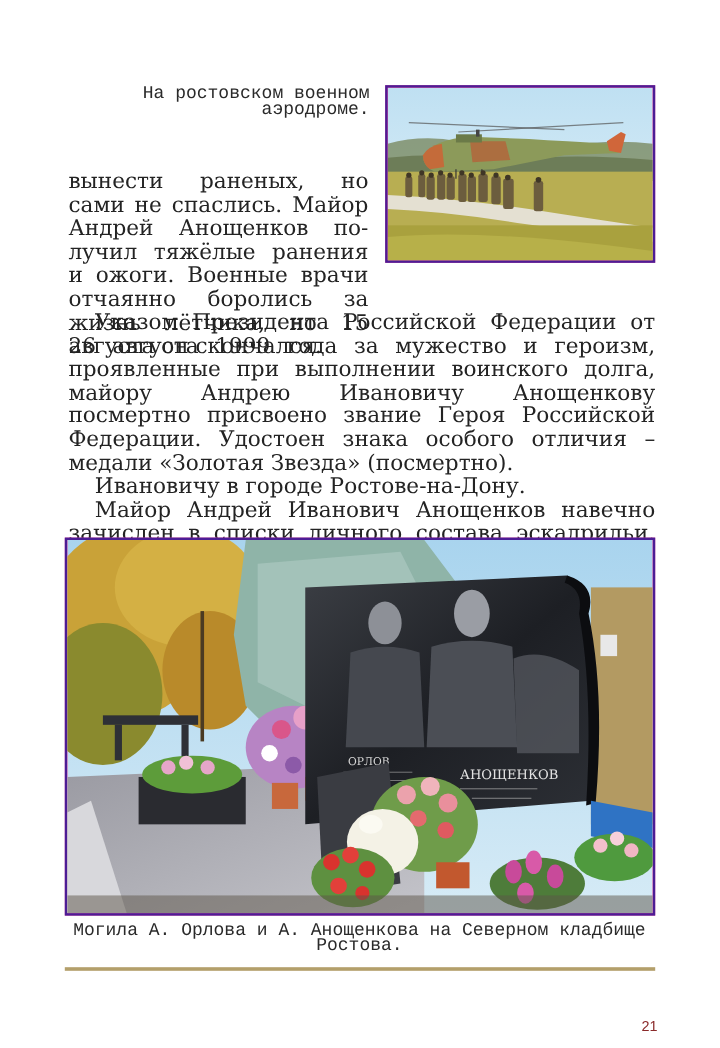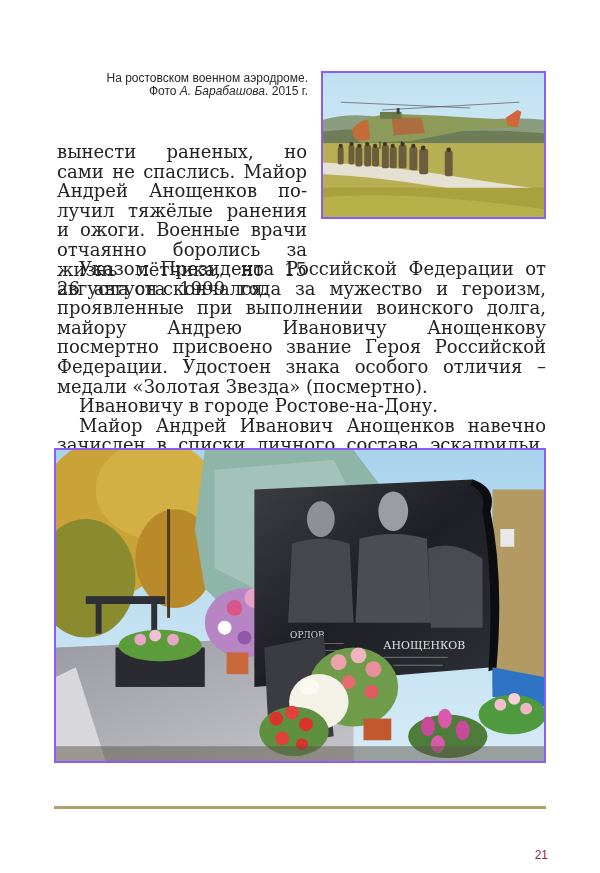--- a/index.html
+++ b/index.html
@@ -1,32 +1,32 @@
 <!DOCTYPE html>
 <html><head>
   <meta charset="utf-8">
   <style>
     * { margin: 0; padding: 0; box-sizing: border-box; }
     html, body { width: 600px; height: 873px; background: #ffffff; overflow: hidden; }
     body { position: relative; font-family: "DejaVu Serif", "Liberation Serif", serif; color: #1f1f1f; }
 
     .caption {
       position: absolute;
-      font-family: Liberation Sans, sans-serif;
-      font-size: 12px;
+      font-family: Liberation Mono, monospace;
+      font-size: 15px;
       line-height: 13px;
       color: #2a2a2a;
     }
     .caption em { font-style: italic; }
     .caption-top { left: 100px; top: 72px; width: 208px; text-align: right; }
     .caption-bottom { left: 54px; top: 769px; width: 491px; text-align: center; }
 
     .photo {
       position: absolute;
-      border: 2px solid #8b5cf6;
+      border: 2px solid #4c1d95;
       overflow: hidden;
       background: #ec4899;
     }
     .photo-heli { left: 321px; top: 71px; width: 225px; height: 148px; }
     .photo-grave { left: 54px; top: 448px; width: 492px; height: 315px; }
 
     .body-text {
       position: absolute;
       font-size: 18px;
       line-height: 19.6px;
@@ -53,21 +53,20 @@
       color: #8a2a2a;
       text-align: right;
     }
     svg { display: block; width: 100%; height: 100%; }
   </style>
 </head>
 <body>
 
 <div class="caption caption-top">
   <div>На ростовском военном аэродроме.</div>
-  <div><span>Фото </span><em>А. Барабашова</em><span>. 2015 г.</span></div>
 </div>
 
 <div class="photo photo-heli">
   <svg viewBox="0 0 225 148" preserveAspectRatio="none">
     <defs>
       <linearGradient id="skyA" x1="0" y1="0" x2="0" y2="1">
         <stop offset="0" stop-color="#bfe0f2"></stop>
         <stop offset="1" stop-color="#dff0f8"></stop>
       </linearGradient>
     </defs>
@@ -230,16 +229,17 @@
 
     <ellipse cx="460" cy="268" rx="34" ry="20" fill="#4f9a3e"></ellipse>
     <circle cx="448" cy="258" r="6" fill="#f3c0cc"></circle>
       <circle cx="462" cy="252" r="6" fill="#f6d0da"></circle>
       <circle cx="474" cy="262" r="6" fill="#f0b6c4"></circle>
     <rect x="0" y="300" width="492" height="15" fill="#5c5348" opacity="0.5"></rect>
   </svg>
 </div>
 
 <div class="caption caption-bottom">
+  <div>Могила А. Орлова и А. Анощенкова на Северном кладбище Ростова.</div>
 </div>
 
 <div class="divider"></div>
 <div class="page-number">21</div>
 
 </body></html>

